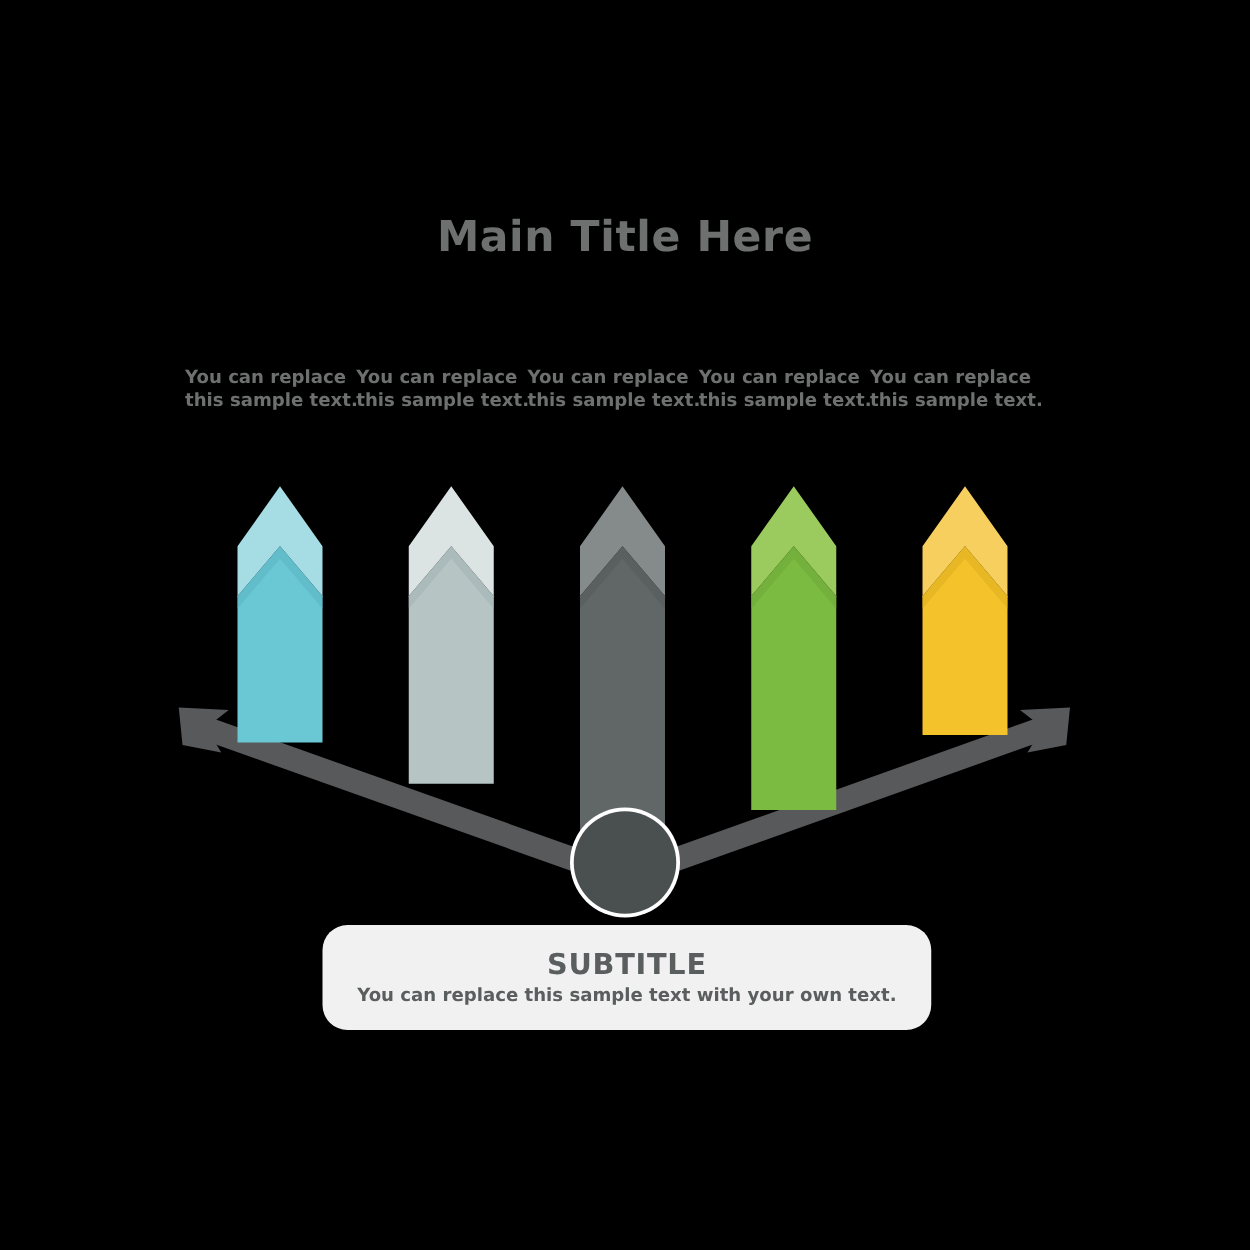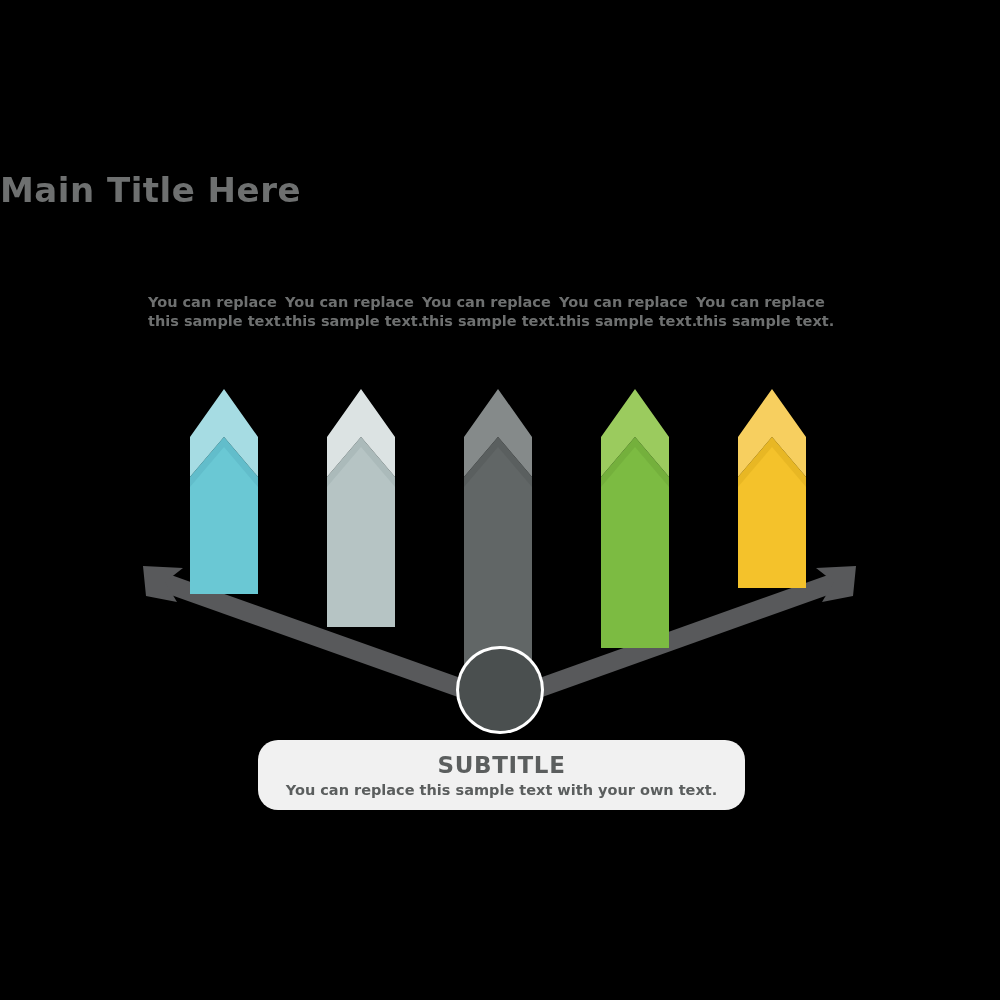--- a/index.html
+++ b/index.html
@@ -13,21 +13,21 @@
     height: 1000px;
     background: #000000;
     overflow: hidden;
     font-family: "DejaVu Sans", "Liberation Sans", sans-serif;
   }
   #main-title {
     position: absolute;
     left: 0;
     top: 170px;
     width: 1000px;
-    text-align: left;
+    text-align: center;
     font-size: 34px;
     font-weight: bold;
     color: #6E7070;
     letter-spacing: 0.5px;
   }
   .step-label {
     position: absolute;
     width: 150px;
     text-align: left;
     font-size: 14.5px;
@@ -40,21 +40,21 @@
     left: 0;
     top: 0;
     width: 1000px;
     height: 1000px;
   }
   #subtitle-box {
     position: absolute;
     left: 258px;
     top: 740px;
     width: 487px;
-    height: 70px;
+    height: 84px;
     background: #F1F1F1;
     border-radius: 20px;
     box-sizing: border-box;
     display: flex;
     flex-direction: column;
     align-items: center;
     justify-content: center;
   }
   #subtitle-heading {
     font-size: 23px;

